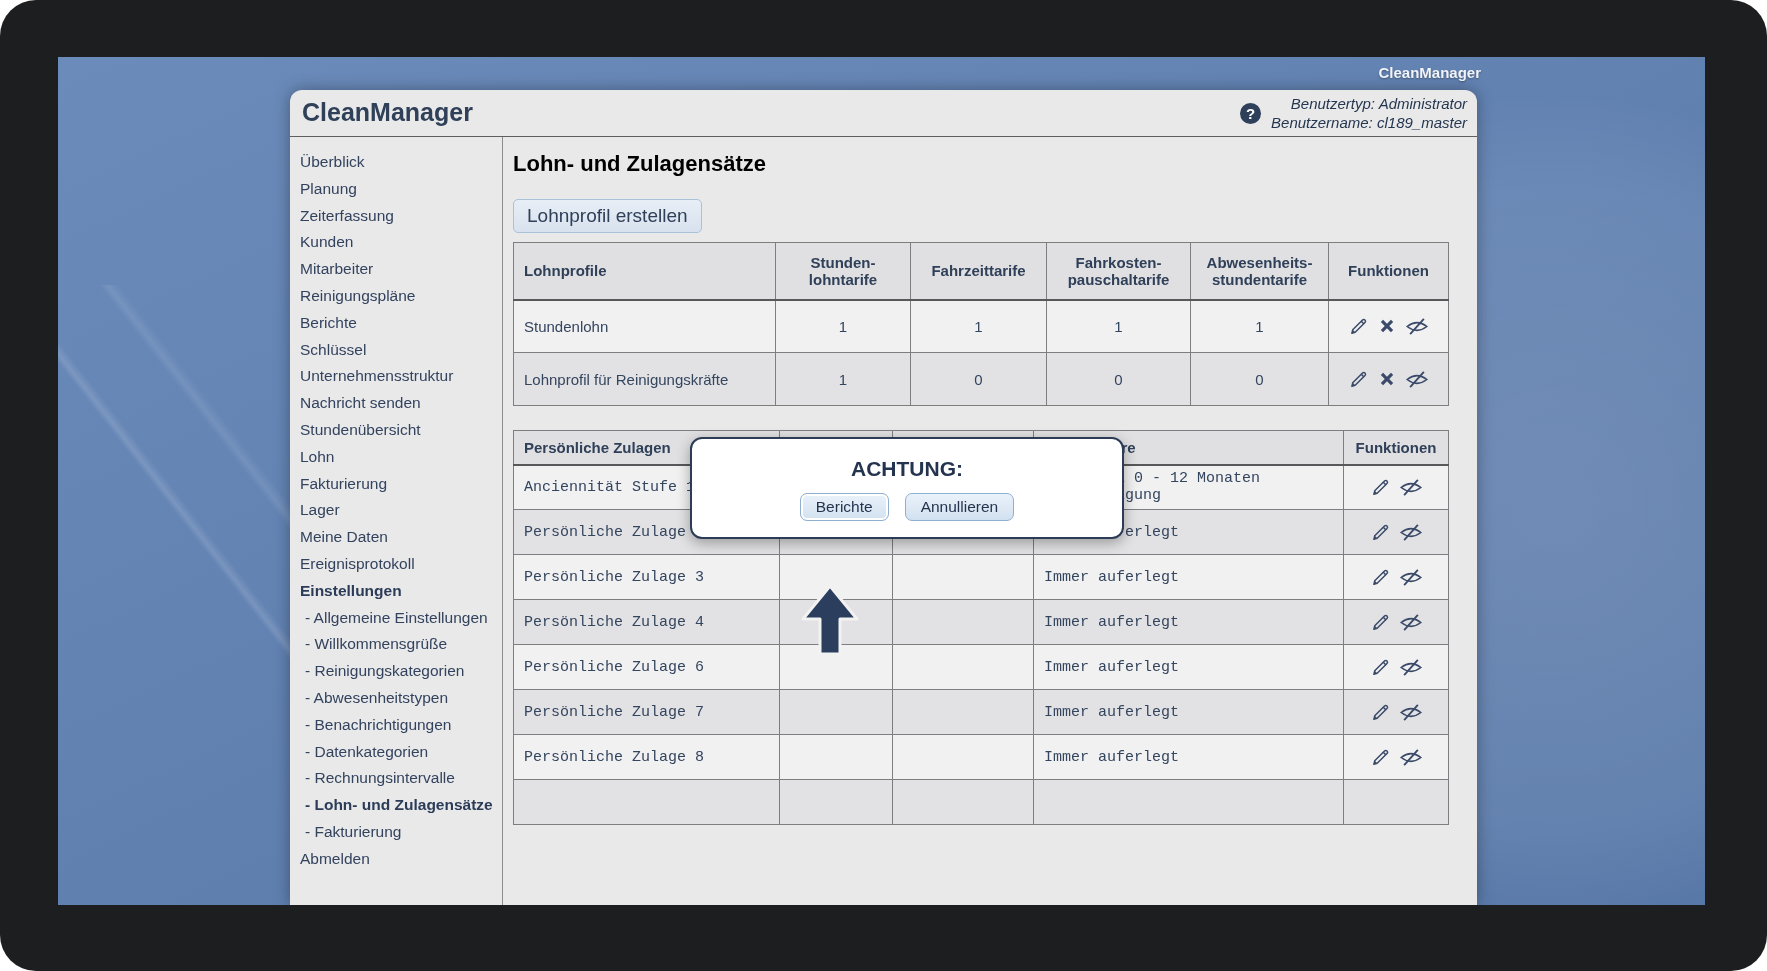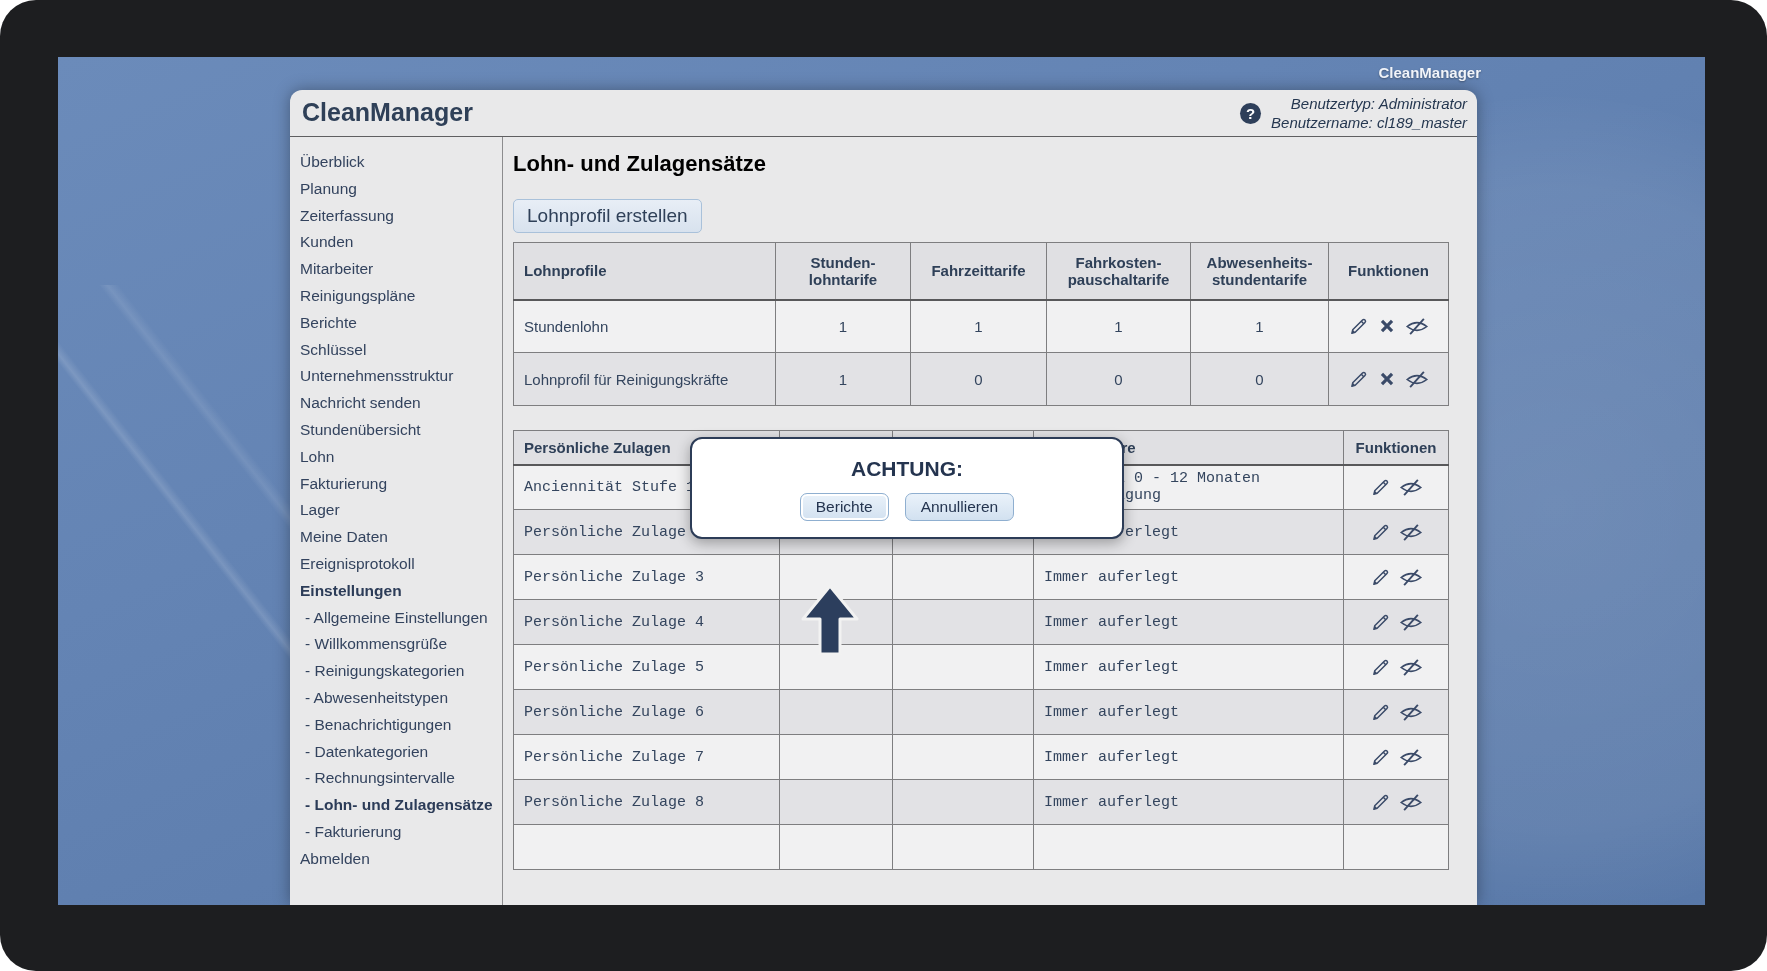--- a/index.html
+++ b/index.html
@@ -351,47 +351,20 @@
                         <g fill="none" stroke="currentColor" stroke-width="1.8">
                           <path d="M2.5 12 Q14 3 25.5 12 Q14 21 2.5 12 Z"></path>
                           <path d="M6 21L22 3" stroke-width="2.2"></path>
                         </g>
                       </svg>
                     </span>
                   </div>
                 </td>
               </tr>
               <tr>
-                <td class="al">Persönliche Zulage 5</td>
-                <td></td>
-                <td></td>
-                <td class="al">Immer auferlegt</td>
-                <td>
-                  <div class="icons">
-                    <span class="icon-btn">
-                      <svg width="21" height="21" viewBox="0 0 24 24">
-                        <g fill="none" stroke="currentColor" stroke-width="1.7" stroke-linejoin="round">
-                          <path d="M8.2 18.6L4.4 19.8l1-4L16.6 4.6c.8-.8 2-.8 2.8 0s.8 2 0 2.8L8.2 18.6z"></path>
-                          <path d="M15.2 6l2.8 2.8"></path>
-                        </g>
-                        <path d="M5.4 15.8l-1 4 3.8-1.2z" fill="currentColor"></path>
-                      </svg>
-                    </span>
-                    <span class="icon-btn">
-                      <svg width="24" height="21" viewBox="0 0 28 24">
-                        <g fill="none" stroke="currentColor" stroke-width="1.8">
-                          <path d="M2.5 12 Q14 3 25.5 12 Q14 21 2.5 12 Z"></path>
-                          <path d="M6 21L22 3" stroke-width="2.2"></path>
-                        </g>
-                      </svg>
-                    </span>
-                  </div>
-                </td>
-              </tr>
-              <tr>
                 <td class="al">Persönliche Zulage 6</td>
                 <td></td>
                 <td></td>
                 <td class="al">Immer auferlegt</td>
                 <td>
                   <div class="icons">
                     <span class="icon-btn">
                       <svg width="21" height="21" viewBox="0 0 24 24">
                         <g fill="none" stroke="currentColor" stroke-width="1.7" stroke-linejoin="round">
                           <path d="M8.2 18.6L4.4 19.8l1-4L16.6 4.6c.8-.8 2-.8 2.8 0s.8 2 0 2.8L8.2 18.6z"></path>

